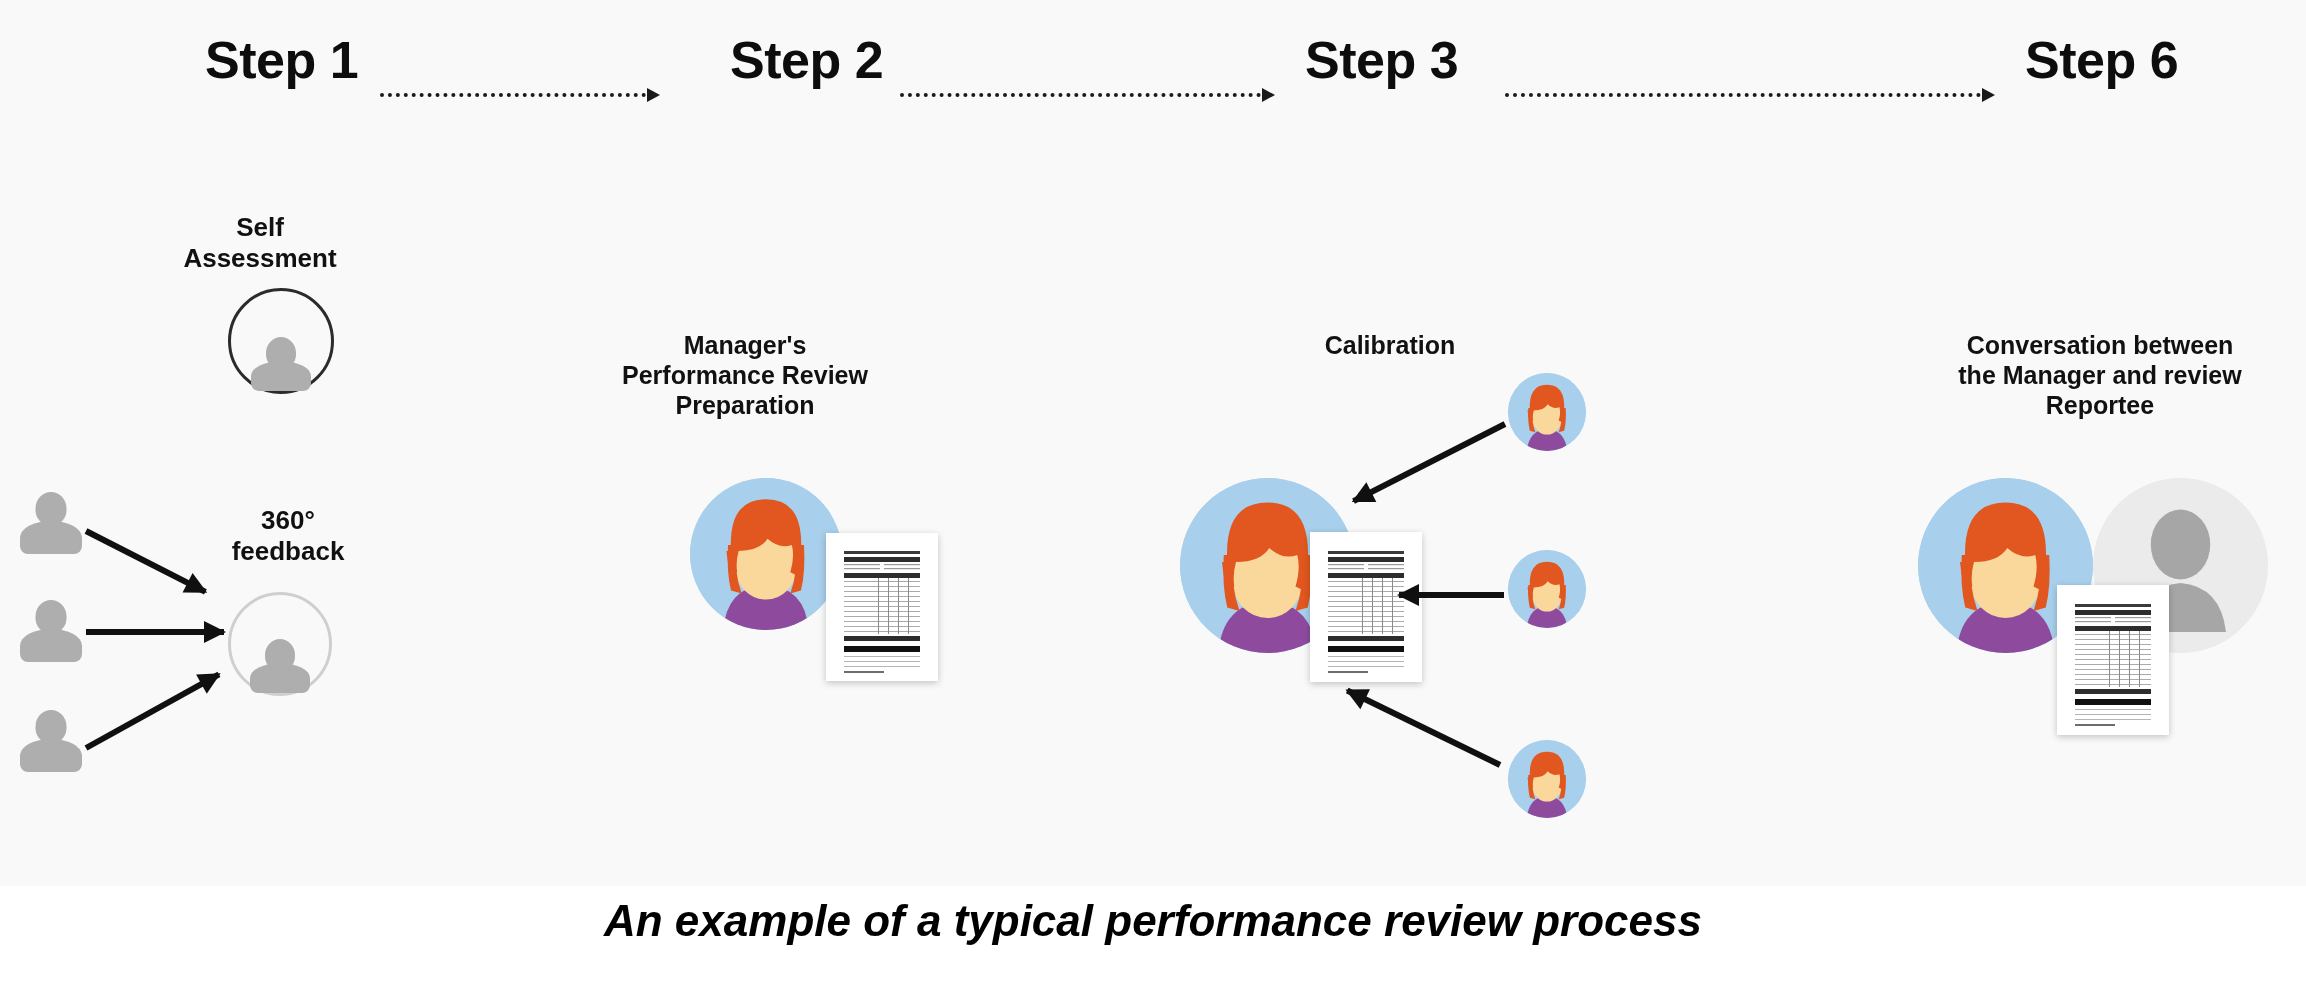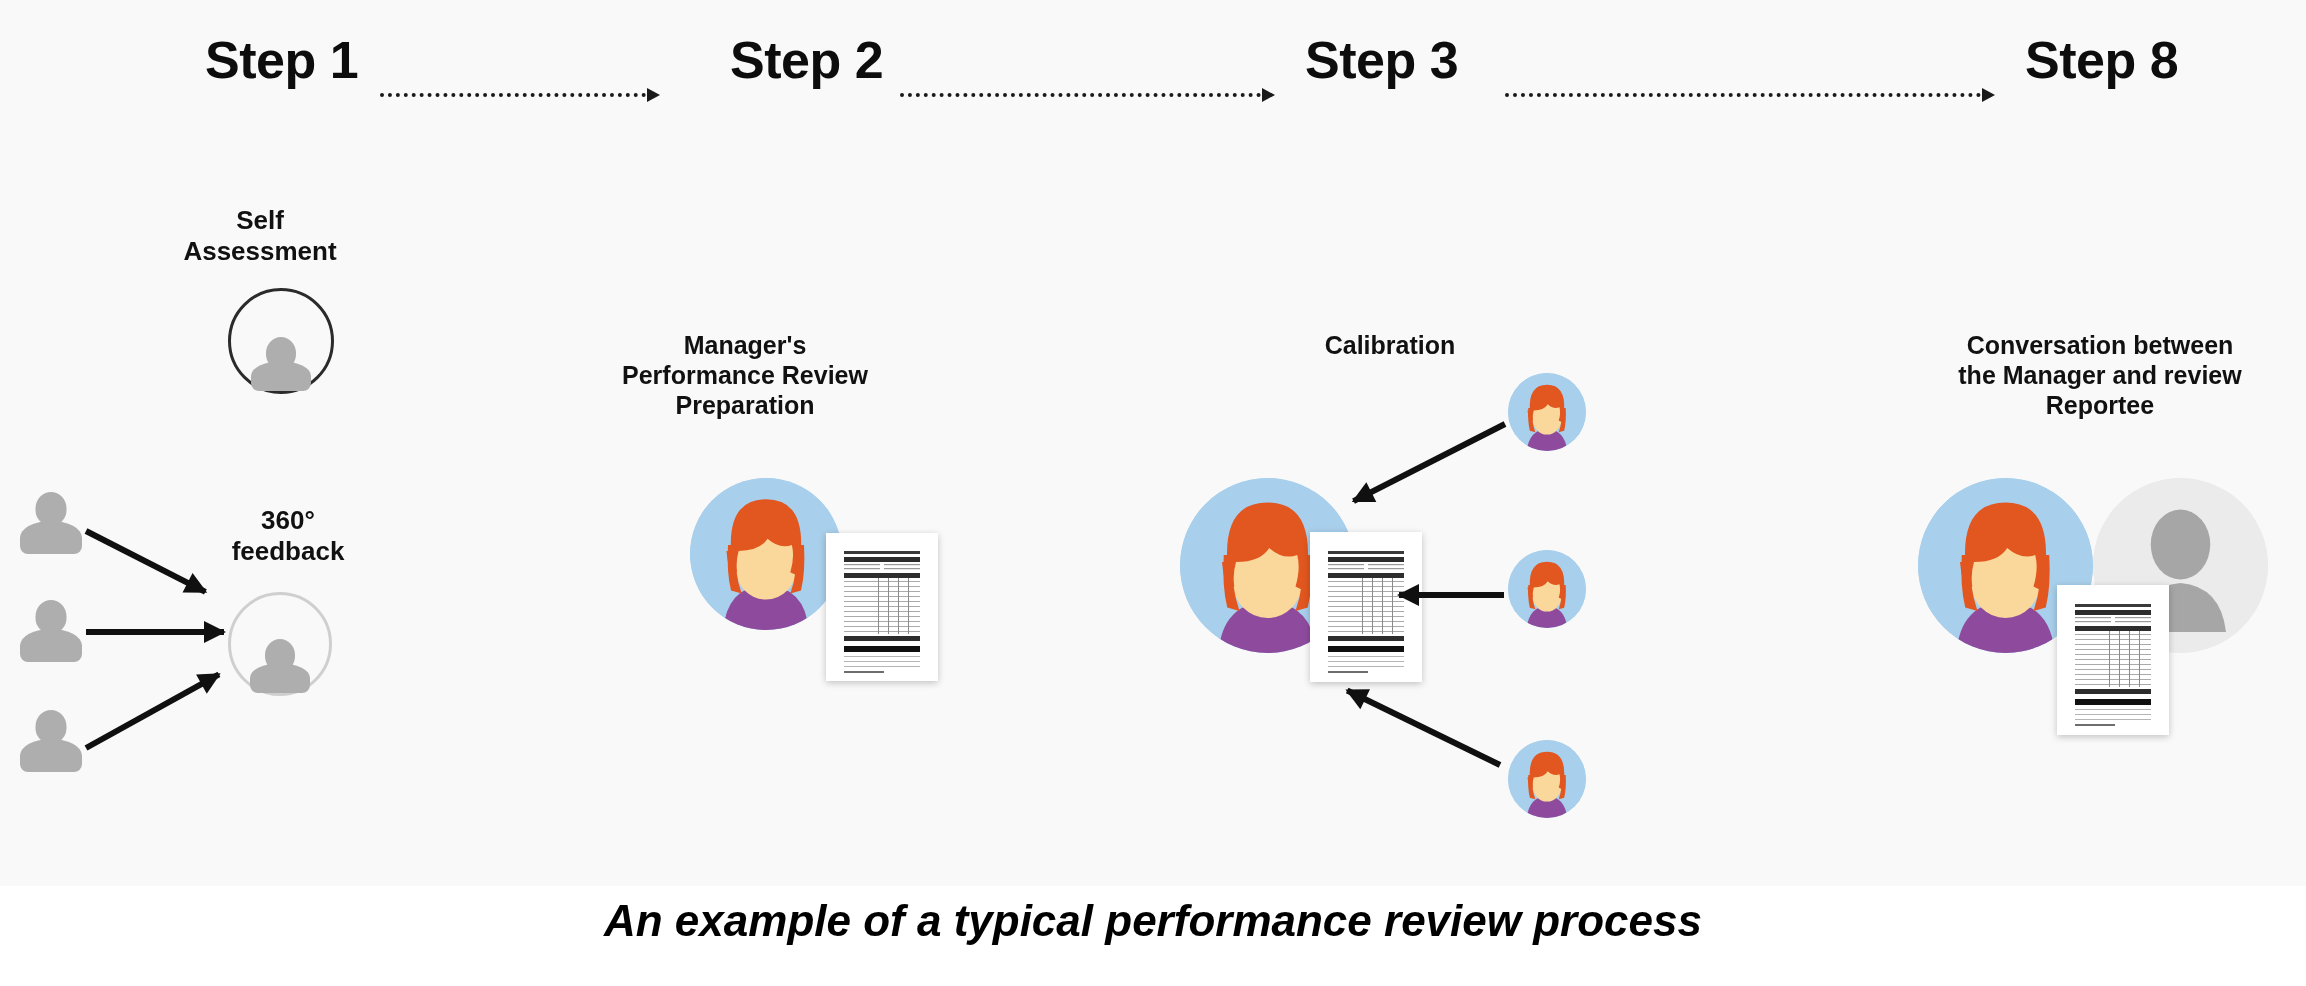--- a/index.html
+++ b/index.html
@@ -122,26 +122,26 @@
       <div class="head"></div>
     </div>
 
     <div class="step-label step-3">Step 3</div>
 
     <div class="connector conn-3">
       <div class="dots"></div>
       <div class="head"></div>
     </div>
 
-    <div class="step-label step-4">Step 8</div>
+    <div class="step-label step-4">Step 6</div>
   </div>
 
   <div>
 
-    <div class="cap" style="left:160px;top:205px;width:200px;">
+    <div class="cap" style="left:160px;top:212px;width:200px;">
       <div>Self</div>
       <div>Assessment</div>
     </div>
 
     <div class="ring ring-dark" style="left:228px;top:288px;width:106px;height:106px;">
       <span class="silh" style="width:62px;height:56px;">
         <span class="head-c" style="top:2px;width:30px;height:32px;"></span>
         <span class="body-c" style="width:60px;height:30px;"></span>
       </span>
     </div>

